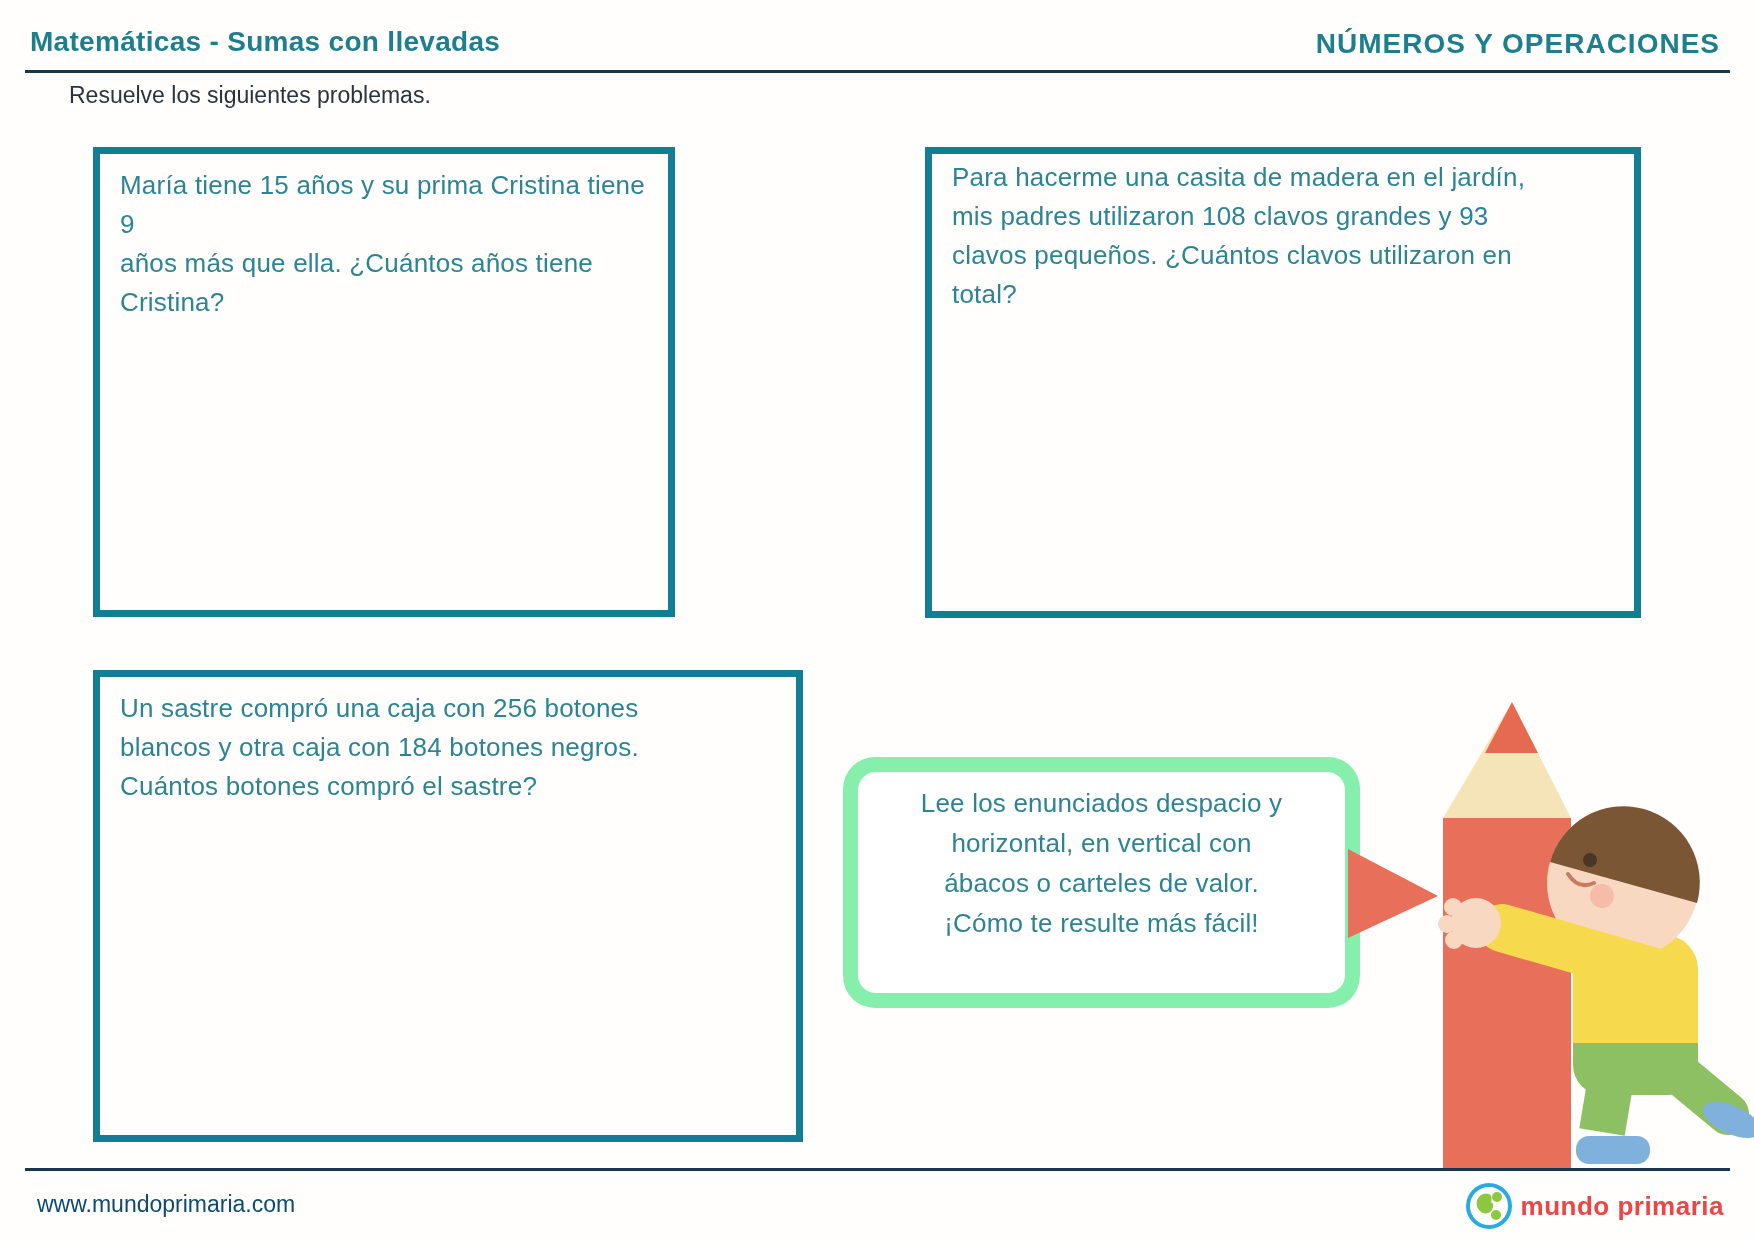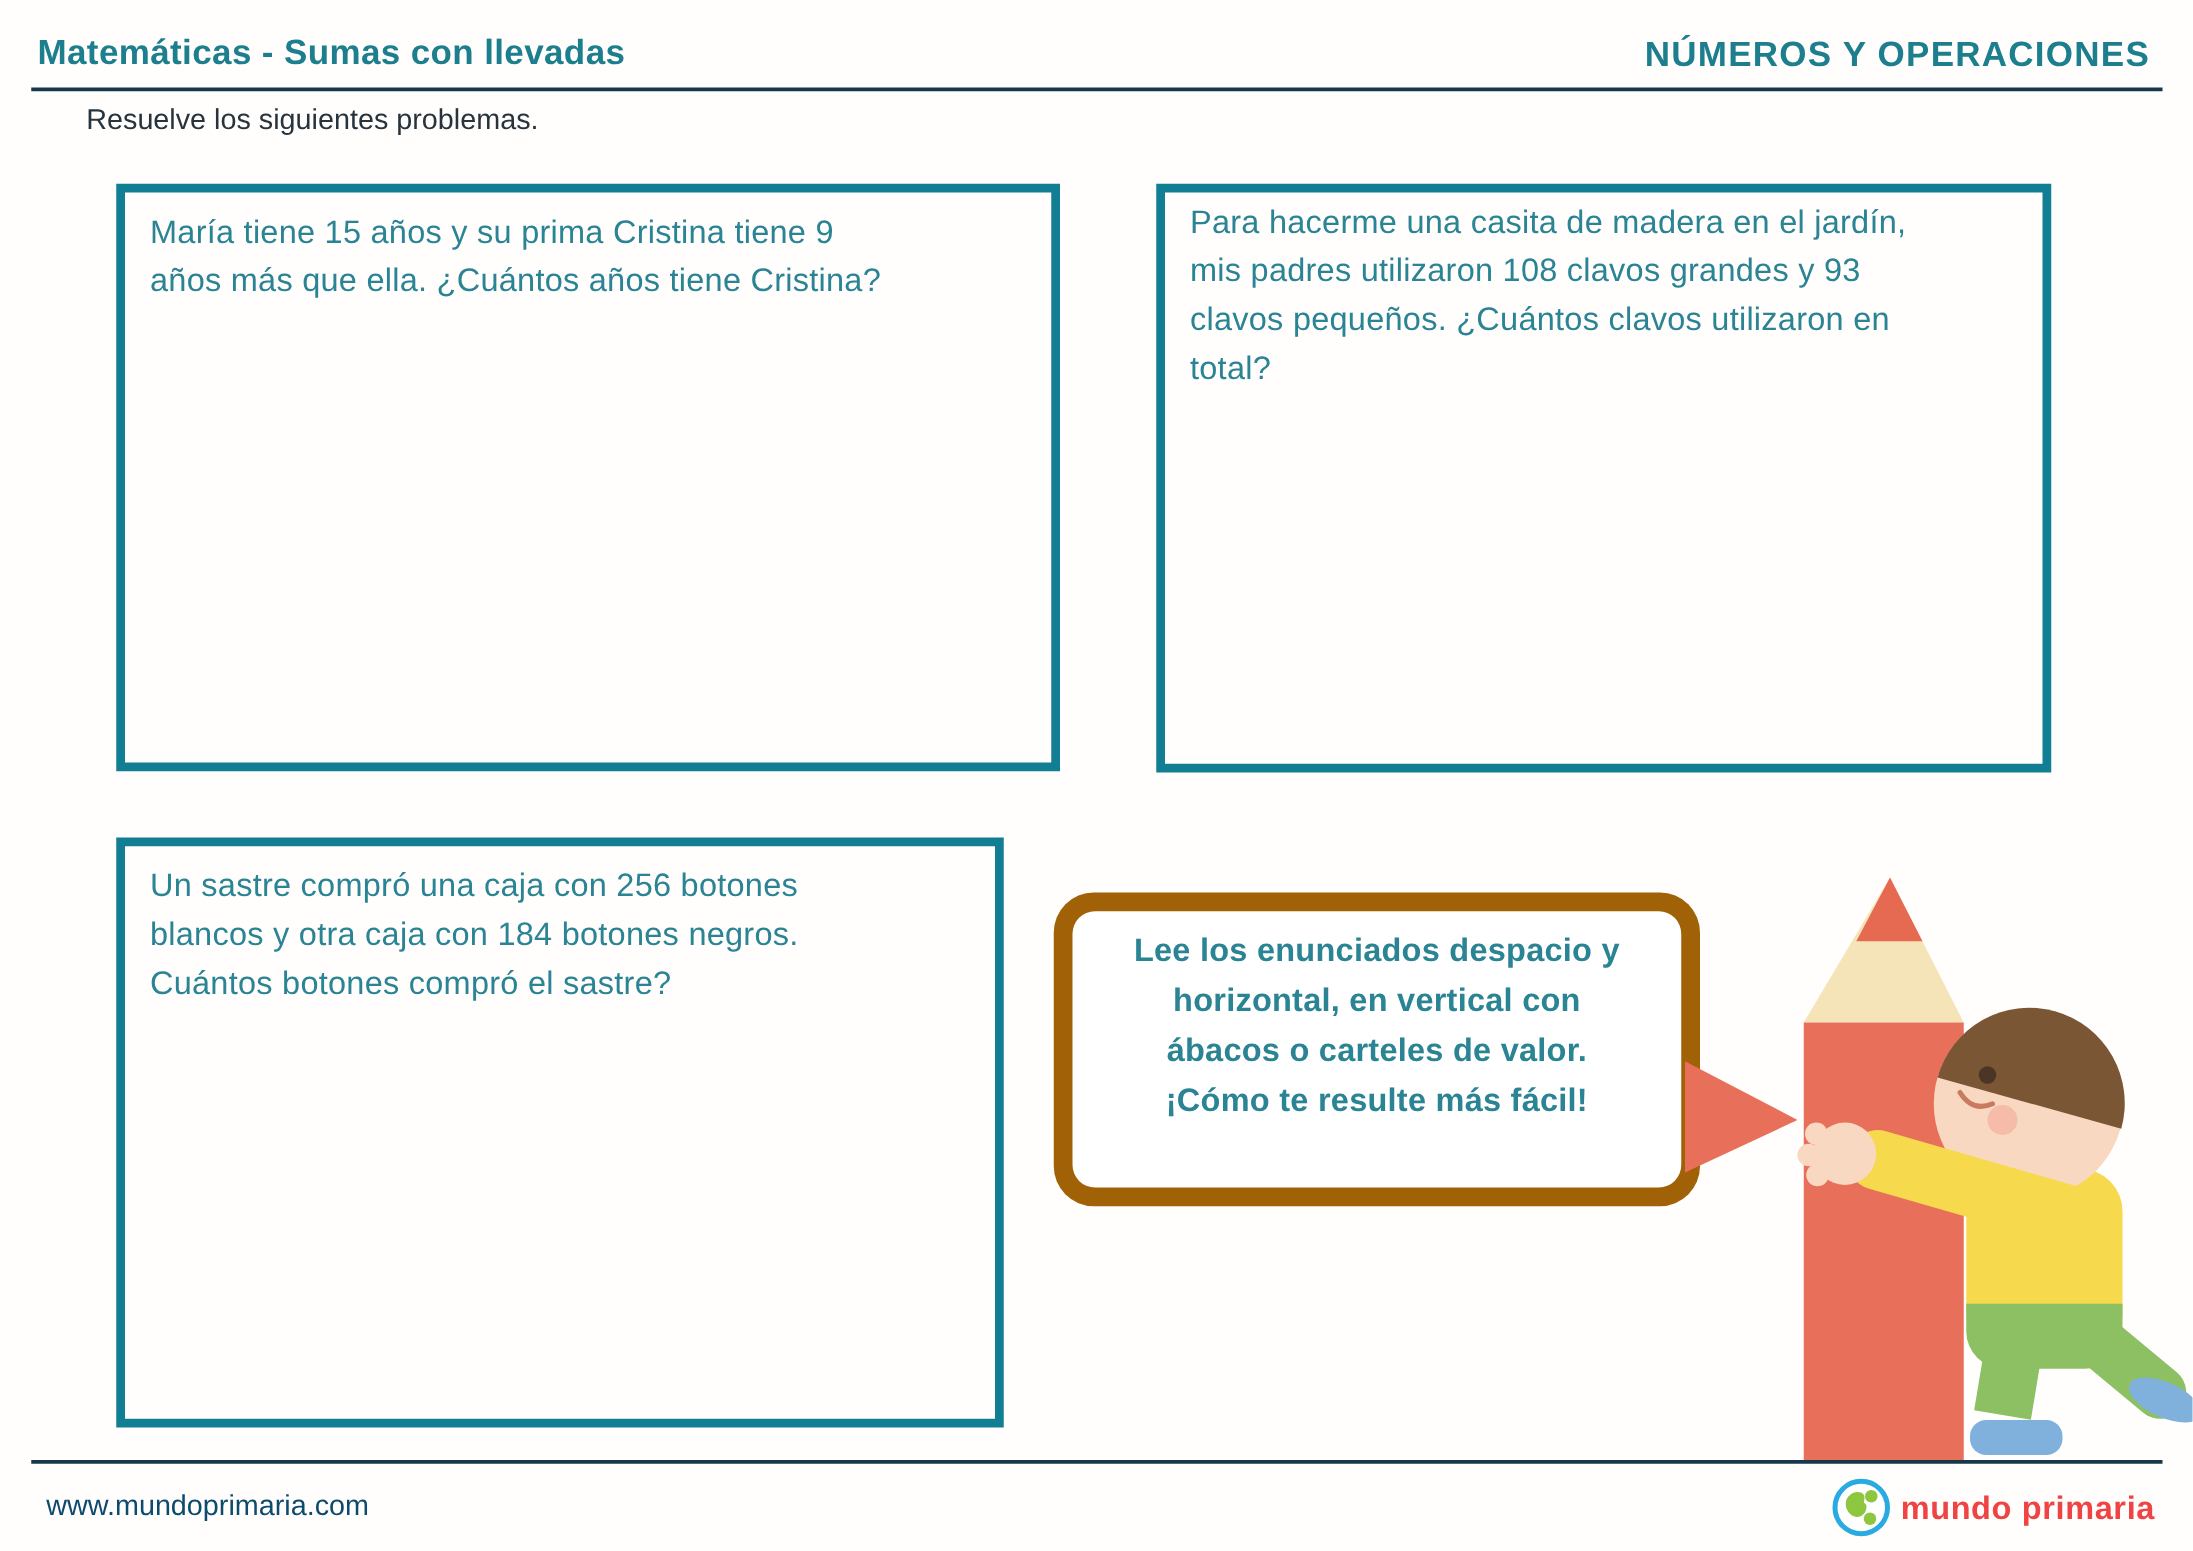--- a/index.html
+++ b/index.html
@@ -19,28 +19,28 @@
   }
   .header-rule{left:25px;top:70px;width:1705px;height:3px;background:#17384A;}
   .instruction{left:37px;top:82px;font-size:23px;color:#28343D;margin-left:32px;}
 
   
   .pbox{
     border:7px solid #117E93;background:transparent;box-sizing:border-box;
     padding:12px 20px 0 20px;
     font-size:26px;line-height:39px;color:#2B8494;letter-spacing:.2px;
   }
-  .pbox1{left:93px;top:147px;width:755px;height:470px;}
+  .pbox1{left:93px;top:147px;width:582px;height:470px;}
   .pbox2{left:925px;top:147px;width:716px;height:471px;padding-top:4px;}
   .pbox3{left:93px;top:670px;width:710px;height:472px;}
 
   
   .bubble{
-    left:843px;top:714px;width:517px;height:251px;
-    background:#a16207;border-radius:32px;font-weight:bold;
+    left:843px;top:757px;width:517px;height:251px;
+    background:#86efac;border-radius:32px;
   }
   .bubble-inner{
     position:absolute;left:15px;top:15px;right:15px;bottom:15px;
     background:#ffffff;border-radius:18px;
     display:flex;flex-direction:column;justify-content:flex-start;
     padding-top:11px;box-sizing:border-box;
   }
   .bubble-line{
     text-align:center;font-size:26px;line-height:40px;color:#2B8494;letter-spacing:.2px;
   }

